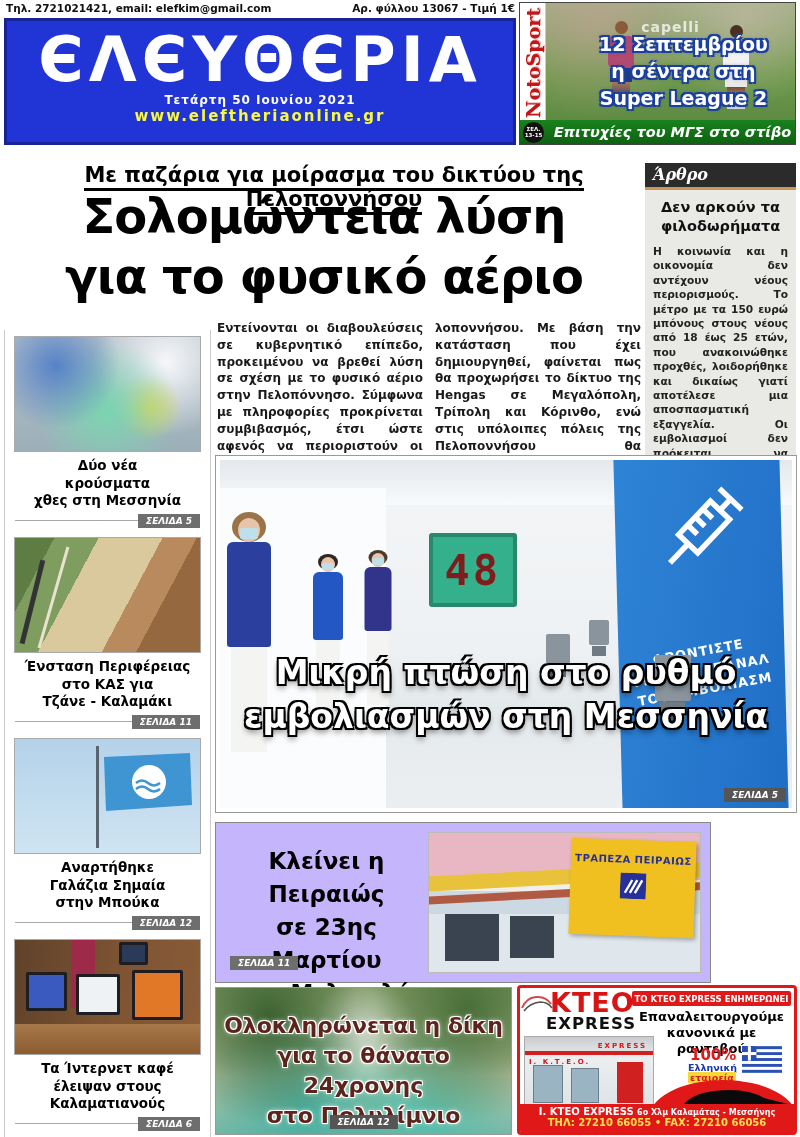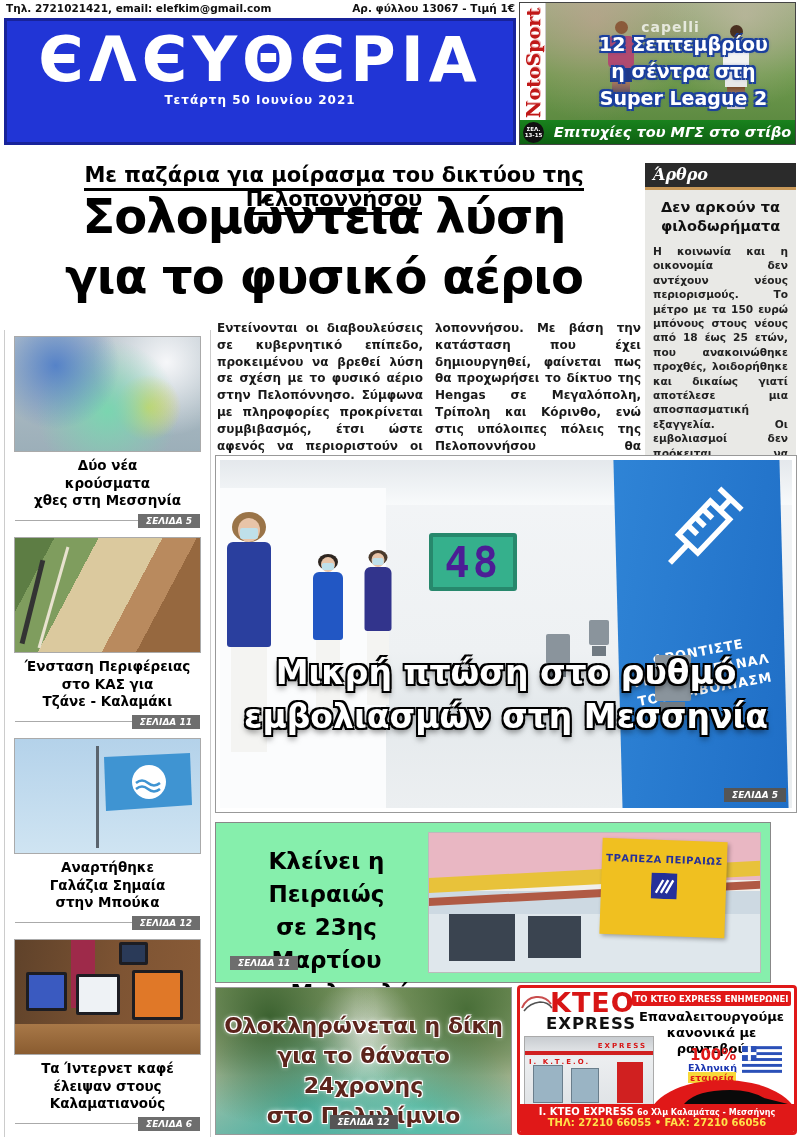--- a/index.html
+++ b/index.html
@@ -86,36 +86,36 @@
 
   
   .vax { position:absolute; top:455px; left:215px; width:582px; height:358px; background:#fff; border:1px solid #999; padding:4px; }
   .vax-inner { position:relative; width:100%; height:100%; overflow:hidden;
     background:linear-gradient(#f3f5f7 0%, #eef1f3 55%, #e4e9ec 70%, #eceff1 100%); }
   .vax-ceil { position:absolute; top:0; left:0; width:100%; height:13%; background:linear-gradient(#e4e8ec,#f8fafb); }
   .vax-wallL { position:absolute; top:8%; left:0; width:29%; height:92%; background:#fbfcfd; border-right:2px solid #dcе0e3; }
   .vax-panel { position:absolute; top:-3%; left:69.5%; width:29%; height:106%; background:linear-gradient(100deg,#2f84d6,#1f6ec6); transform:rotate(-1.5deg); }
   .vax-panel svg { position:absolute; left:18%; top:7%; }
   .vax-poster { position:absolute; left:8%; top:52%; width:84%; transform:rotate(-9deg); color:#fff; font-weight:bold; font-size:13px; line-height:19px; letter-spacing:1px; text-align:center; white-space:nowrap; }
-  .vax-display { position:absolute; left:36.5%; top:21%; width:88px; height:58px; background:#35b08c; border:4px solid #27886c; border-radius:3px; display:flex; align-items:center; justify-content:center; font-family:"DejaVu Sans Mono",monospace; font-weight:bold; font-size:42px; color:#4c1d95; letter-spacing:3px; }
+  .vax-display { position:absolute; left:36.5%; top:21%; width:88px; height:74px; background:#35b08c; border:4px solid #27886c; border-radius:3px; display:flex; align-items:center; justify-content:center; font-family:"DejaVu Sans Mono",monospace; font-weight:bold; font-size:42px; color:#7f1d1d; letter-spacing:3px; }
   .person { position:absolute; }
   .person .hair { position:absolute; left:50%; transform:translateX(-50%); border-radius:50%; }
   .person .head { position:absolute; left:50%; transform:translateX(-50%); border-radius:50%; background:#e8c4a8; }
   .person .mask { position:absolute; left:50%; transform:translateX(-50%); background:#bfe0ea; border-radius:2px; }
   .person .torso { position:absolute; left:50%; transform:translateX(-50%); border-radius:6px 6px 3px 3px; }
   .person .legs { position:absolute; left:50%; transform:translateX(-50%); background:#f4f4f2; }
   .chair { position:absolute; }
   .chair .back { background:#8a949c; border-radius:2px; }
   .chair .seatlegs { background:#707a82; width:70%; height:30%; margin:1px auto 0; }
   .vax-overlay { position:absolute; left:0; top:55%; width:100%; text-align:center; font-weight:bold; font-size:33px; line-height:44px; color:#fff;
     text-shadow:-2px -2px 0 #000, 2px -2px 0 #000, -2px 2px 0 #000, 2px 2px 0 #000, 0 4px 6px rgba(0,0,0,.55); }
   .vax-badge { position:absolute; right:6px; bottom:6px; background:#555; }
 
   
-  .piraeus { position:absolute; top:822px; left:215px; width:556px; height:161px; background:#86efac; border:1px solid #888; }
+  .piraeus { position:absolute; top:822px; left:215px; width:496px; height:161px; background:#c4b5fd; border:1px solid #888; }
   .pir-head { position:absolute; left:8px; top:22px; width:205px; text-align:center; font-weight:bold; font-size:23px; line-height:33px; color:#000; }
   .pir-badge { position:absolute; left:14px; bottom:12px; }
   .pir-photo { position:absolute; left:212px; top:9px; right:9px; bottom:9px; overflow:hidden; border:1px solid #bbb;
     background:linear-gradient(#e9b7c3 0% 34%, #f0efec 34% 42%, #cdd9e2 42% 58%, #dfe7ec 58% 100%); }
   .pir-ystripe { position:absolute; left:-5%; top:26%; width:115%; height:11%; background:#e8c23a; transform:rotate(-3deg); }
   .pir-rstripe { position:absolute; left:-5%; top:40%; width:115%; height:6%; background:#b05a44; transform:rotate(-3deg); }
   .pir-win { position:absolute; background:#3a4450; }
   .pir-sign { position:absolute; left:52%; top:5%; width:125px; height:96px; background:#f0c020; transform:rotate(2deg); box-shadow:2px 2px 4px rgba(0,0,0,.3); text-align:center; }
   .pir-sign .txt { margin-top:14px; color:#25309a; font-weight:bold; font-size:10px; letter-spacing:.5px; }
   .pir-sign svg { margin-top:8px; }
@@ -163,20 +163,21 @@
 <div class="page">
 
   <div class="topstrip">
     <span>Τηλ. 2721021421, email: elefkim@gmail.com</span>
     <span>Αρ. φύλλου 13067 -  Τιμή 1€</span>
   </div>
 
   <div class="masthead">
     <div class="title">ЄΛЄΥΘЄΡΙΑ</div>
     <div class="date">Τετάρτη 50 Ιουνίου 2021</div>
+    <div class="url">www.eleftheriaonline.gr</div>
   </div>
 
   <div class="notosport">
     <div class="ns-brand">
       <span>NotoSport</span>
     </div>
     <div class="ns-photo">
       <div class="ns-sponsor">capelli</div>
       <div class="ns-p1">
           <div class="head"></div>

